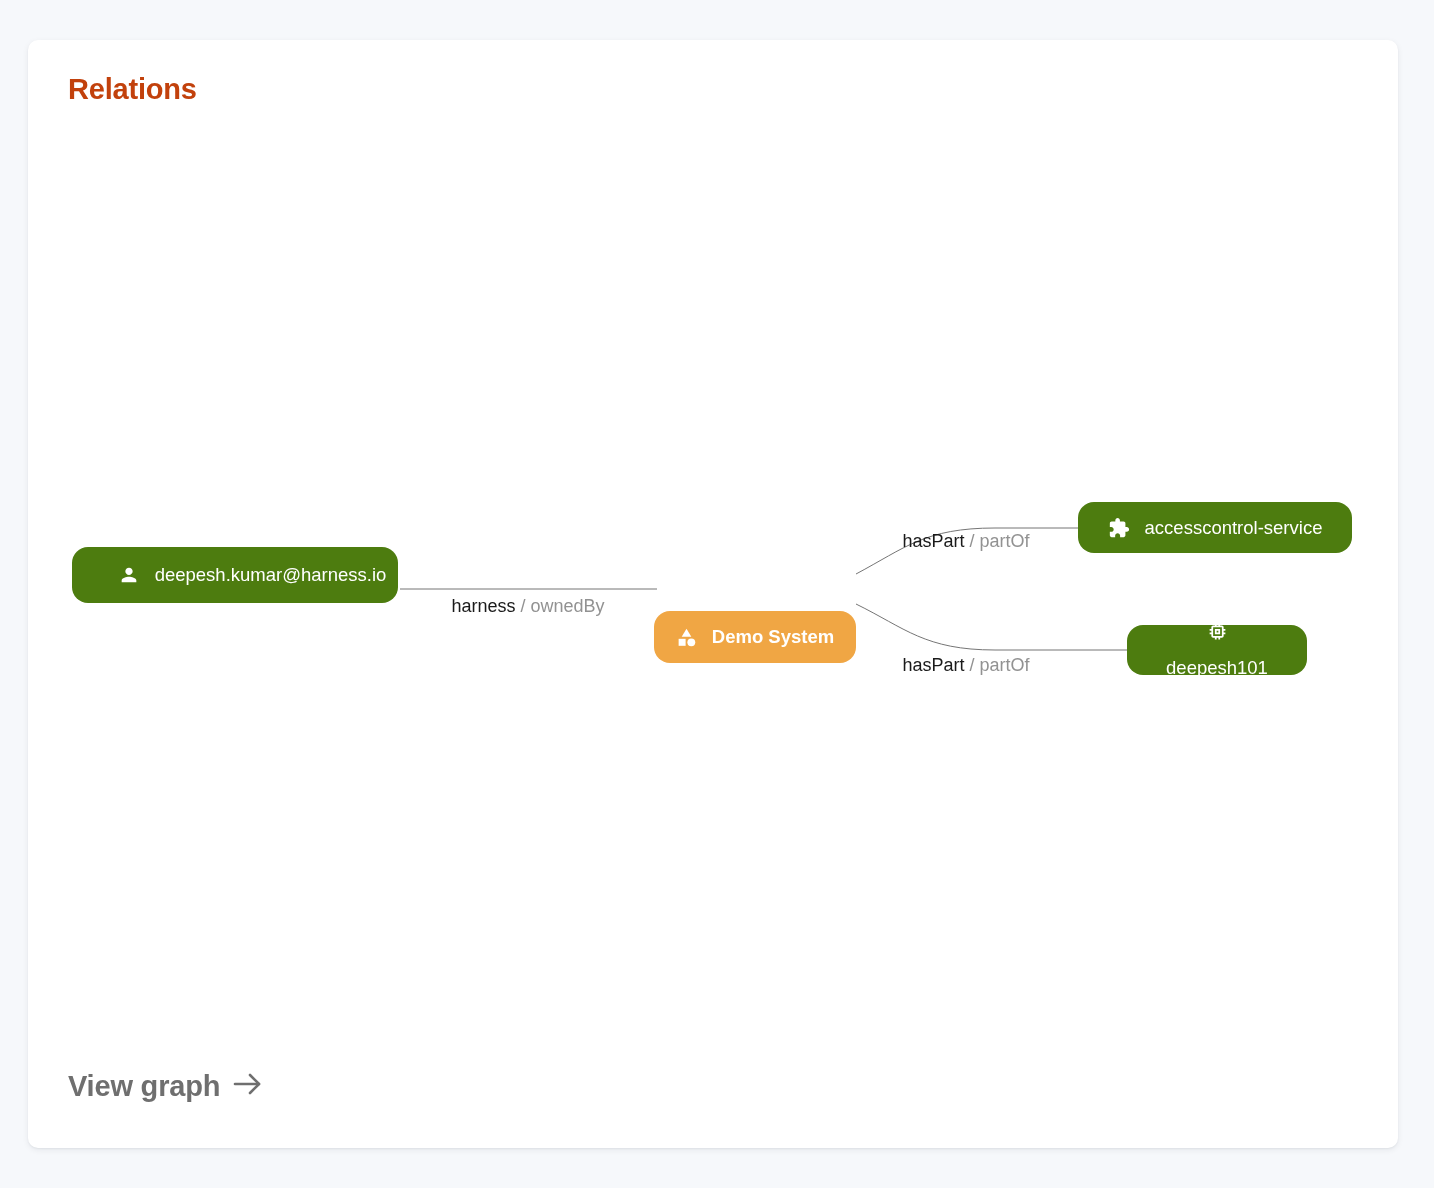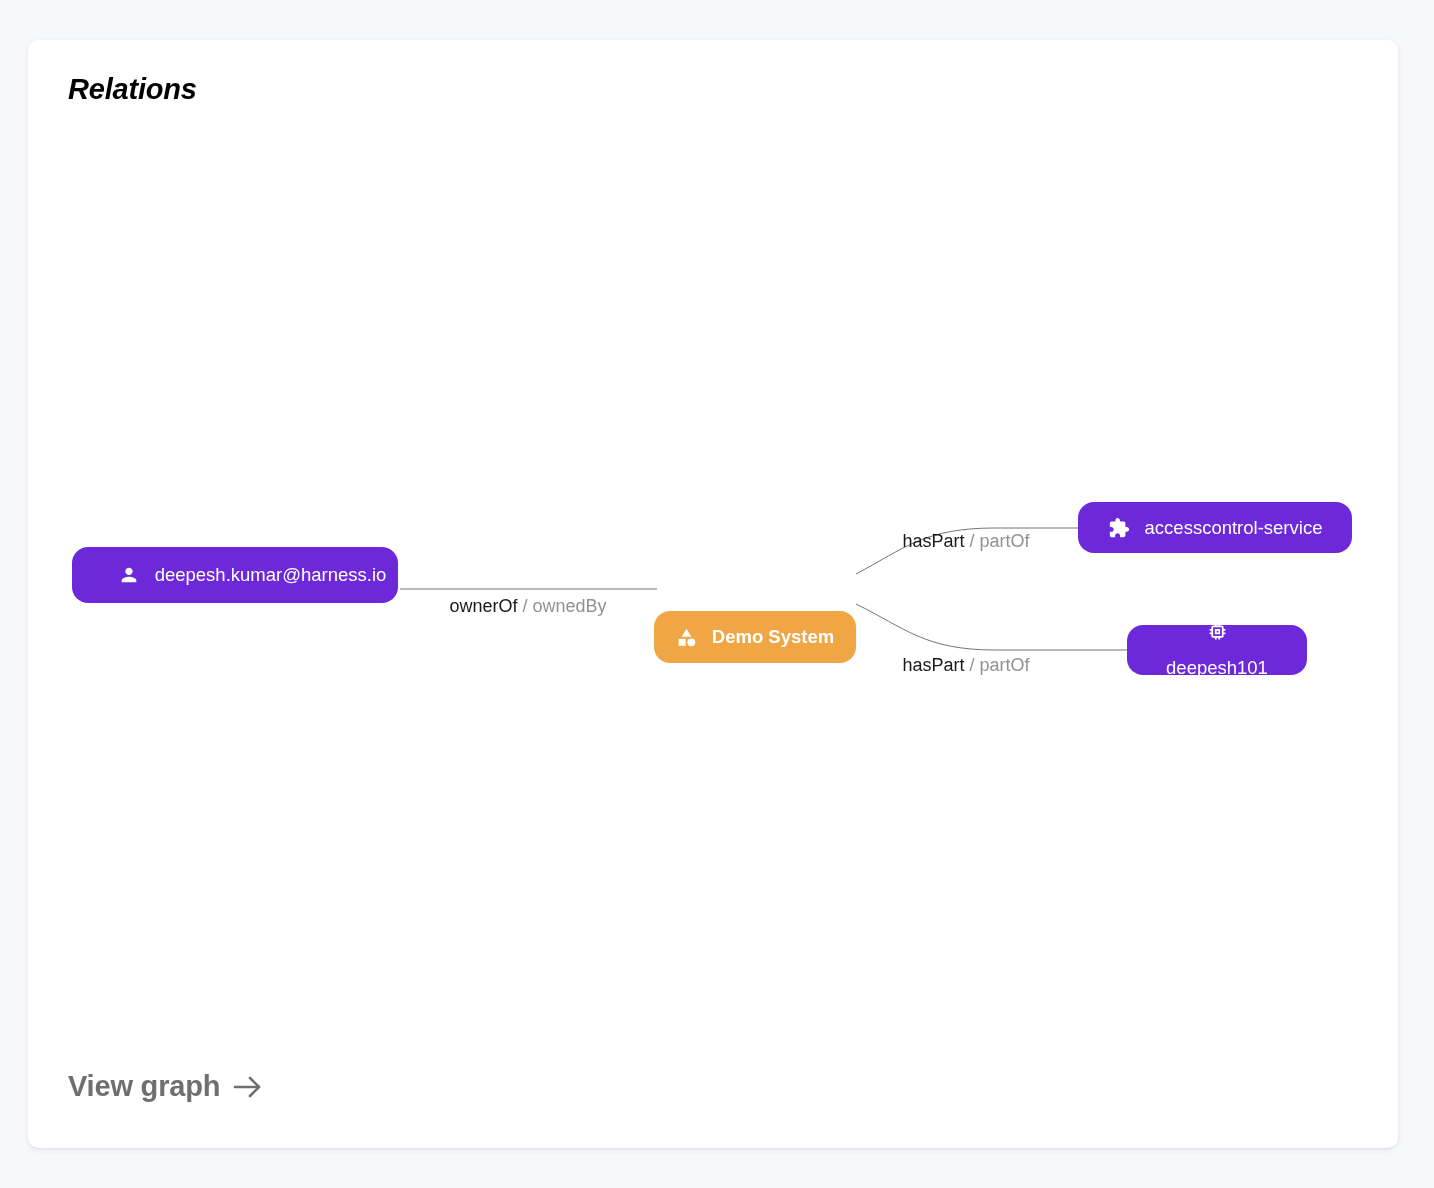--- a/index.html
+++ b/index.html
@@ -21,23 +21,22 @@
     border-radius: 10px;
     box-shadow: 0 1px 2px rgba(16,24,40,.05), 0 2px 6px rgba(16,24,40,.07);
   }
   .card-title {
     position: absolute;
     left: 40px;
     top: 33px;
     margin: 0;
     font-size: 29px;
     font-weight: 700;
-    color: #000000;
+    color: #c2410c;
     letter-spacing: -0.2px;
-    font-style: italic;
   }
   .graph {
     position: absolute;
     left: 0;
     top: 0;
     width: 100%;
     height: 100%;
   }
   .edges {
     position: absolute;
@@ -58,21 +57,21 @@
     justify-content: center;
     gap: 15px;
     border-radius: 16px;
     color: #ffffff;
     font-size: 18.5px;
     font-weight: 500;
     cursor: pointer;
     box-sizing: border-box;
   }
   .node svg { flex: 0 0 auto; display: block; }
-  .node-blue { background: #6d28d9; }
+  .node-blue { background: #4d7c0f; }
   .node-orange { background: #f0a644; font-weight: 700; }
   .node-user      { left: 44px;   top: 507px; width: 326px; height: 56px; padding-left: 34px; }
   .node-system    { left: 626px;  top: 523px; width: 202px; height: 52px; margin-top: 48px; }
   .node-service   { left: 1050px; top: 462px; width: 274px; height: 51px; }
   .node-component { left: 1099px; top: 585px; width: 180px; height: 50px; flex-direction: column; }
   .edge-label {
     position: absolute;
     transform: translateX(-50%);
     white-space: nowrap;
     font-size: 18px;
@@ -80,21 +79,20 @@
   }
   .edge-label .secondary { color: #929292; }
   .edge-label-1 { left: 500px; top: 556px; }
   .edge-label-2 { left: 938px; top: 491px; }
   .edge-label-3 { left: 938px; top: 615px; }
   .view-graph {
     position: absolute;
     left: 40px;
     top: 1030px;
     display: flex;
-    align-items: center;
     gap: 12px;
     font-size: 29px;
     font-weight: 700;
     color: #6f6f6f;
     text-decoration: none;
     cursor: pointer;
     letter-spacing: -0.2px;
   }
 </style>
 </head>
@@ -106,21 +104,21 @@
 
   <div class="graph">
 
     <svg class="edges" viewBox="0 0 1370 1108">
       <path d="M 372 549 L 629 549"></path>
       <path d="M 828 534 C 877 508, 897 488, 967 488 L 1050 488"></path>
       <path d="M 828 564 C 877 588, 897 610, 967 610 L 1099 610"></path>
     </svg>
 
     <div class="edge-label edge-label-1">
-      <span class="primary">ownerOf</span>
+      <span class="primary">harness</span>
       <span class="secondary">/ ownedBy</span>
     </div>
     <div class="edge-label edge-label-2">
       <span class="primary">hasPart</span>
       <span class="secondary">/ partOf</span>
     </div>
     <div class="edge-label edge-label-3">
       <span class="primary">hasPart</span>
       <span class="secondary">/ partOf</span>
     </div>

